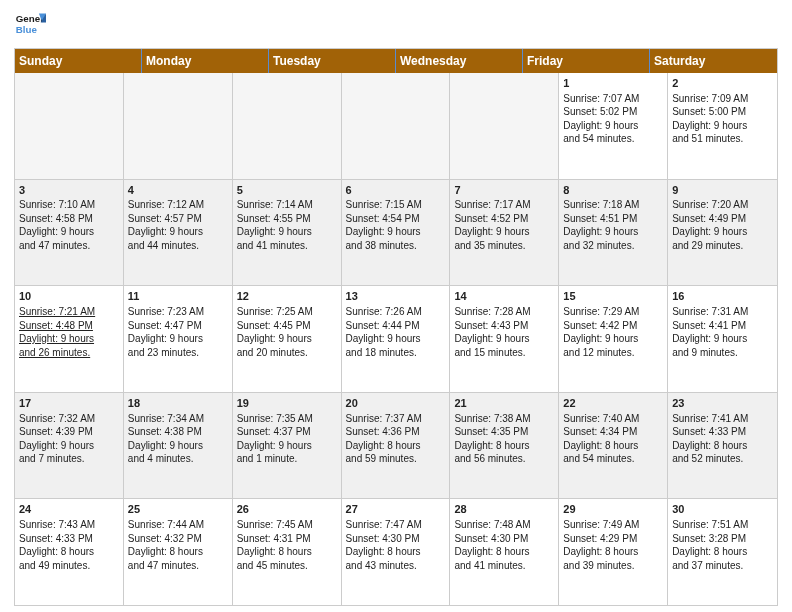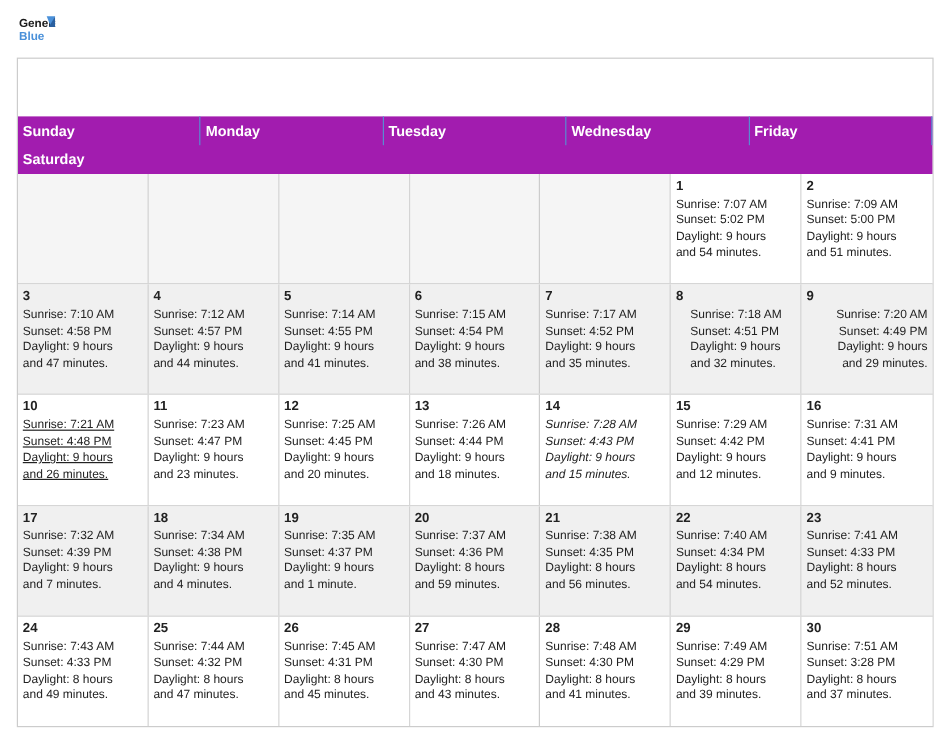--- a/index.html
+++ b/index.html
@@ -45,23 +45,22 @@
       color: #444;
     }
     .calendar {
       flex: 1;
       display: flex;
       flex-direction: column;
       border: 1px solid #ccc;
     }
     .cal-header {
       display: grid;
-      grid-template-columns: repeat(5, 1fr);
-      background: #a21caf;
-      margin-top: 48px;
+      grid-template-columns: repeat(6, 1fr);
+      background: #a16207;
     }
     .cal-header-cell {
       color: #fff;
       font-size: 12px;
       font-weight: bold;
       padding: 5px 4px;
       text-align: left;
       border-right: 1px solid #5a8bd0;
     }
     .cal-header-cell:last-child { border-right: none; }
@@ -182,28 +181,28 @@
           </div>
           <div class="cal-cell alt">
             <span class="day-num">7</span>
             <div class="cell-text" style="white-space: pre-line;">Sunrise: 7:17 AM
 Sunset: 4:52 PM
 Daylight: 9 hours
 and 35 minutes.</div>
           </div>
           <div class="cal-cell alt">
             <span class="day-num">8</span>
-            <div class="cell-text" style="white-space: pre-line; margin-left: 12px;">Sunrise: 7:18 AM
+            <div class="cell-text" style="white-space: pre-line;">Sunrise: 7:18 AM
 Sunset: 4:51 PM
 Daylight: 9 hours
 and 32 minutes.</div>
           </div>
           <div class="cal-cell alt">
             <span class="day-num">9</span>
-            <div class="cell-text" style="white-space: pre-line; text-align: right;">Sunrise: 7:20 AM
+            <div class="cell-text" style="white-space: pre-line;">Sunrise: 7:20 AM
 Sunset: 4:49 PM
 Daylight: 9 hours
 and 29 minutes.</div>
           </div>
         </div>
         <div class="cal-row">
           <div class="cal-cell">
             <span class="day-num">10</span>
             <div class="cell-text" style="white-space: pre-line; text-decoration: underline;">Sunrise: 7:21 AM
 Sunset: 4:48 PM
@@ -226,21 +225,21 @@
           </div>
           <div class="cal-cell">
             <span class="day-num">13</span>
             <div class="cell-text" style="white-space: pre-line;">Sunrise: 7:26 AM
 Sunset: 4:44 PM
 Daylight: 9 hours
 and 18 minutes.</div>
           </div>
           <div class="cal-cell">
             <span class="day-num">14</span>
-            <div class="cell-text" style="white-space: pre-line; font-style: italic;">Sunrise: 7:28 AM
+            <div class="cell-text" style="white-space: pre-line;">Sunrise: 7:28 AM
 Sunset: 4:43 PM
 Daylight: 9 hours
 and 15 minutes.</div>
           </div>
           <div class="cal-cell">
             <span class="day-num">15</span>
             <div class="cell-text" style="white-space: pre-line;">Sunrise: 7:29 AM
 Sunset: 4:42 PM
 Daylight: 9 hours
 and 12 minutes.</div>

